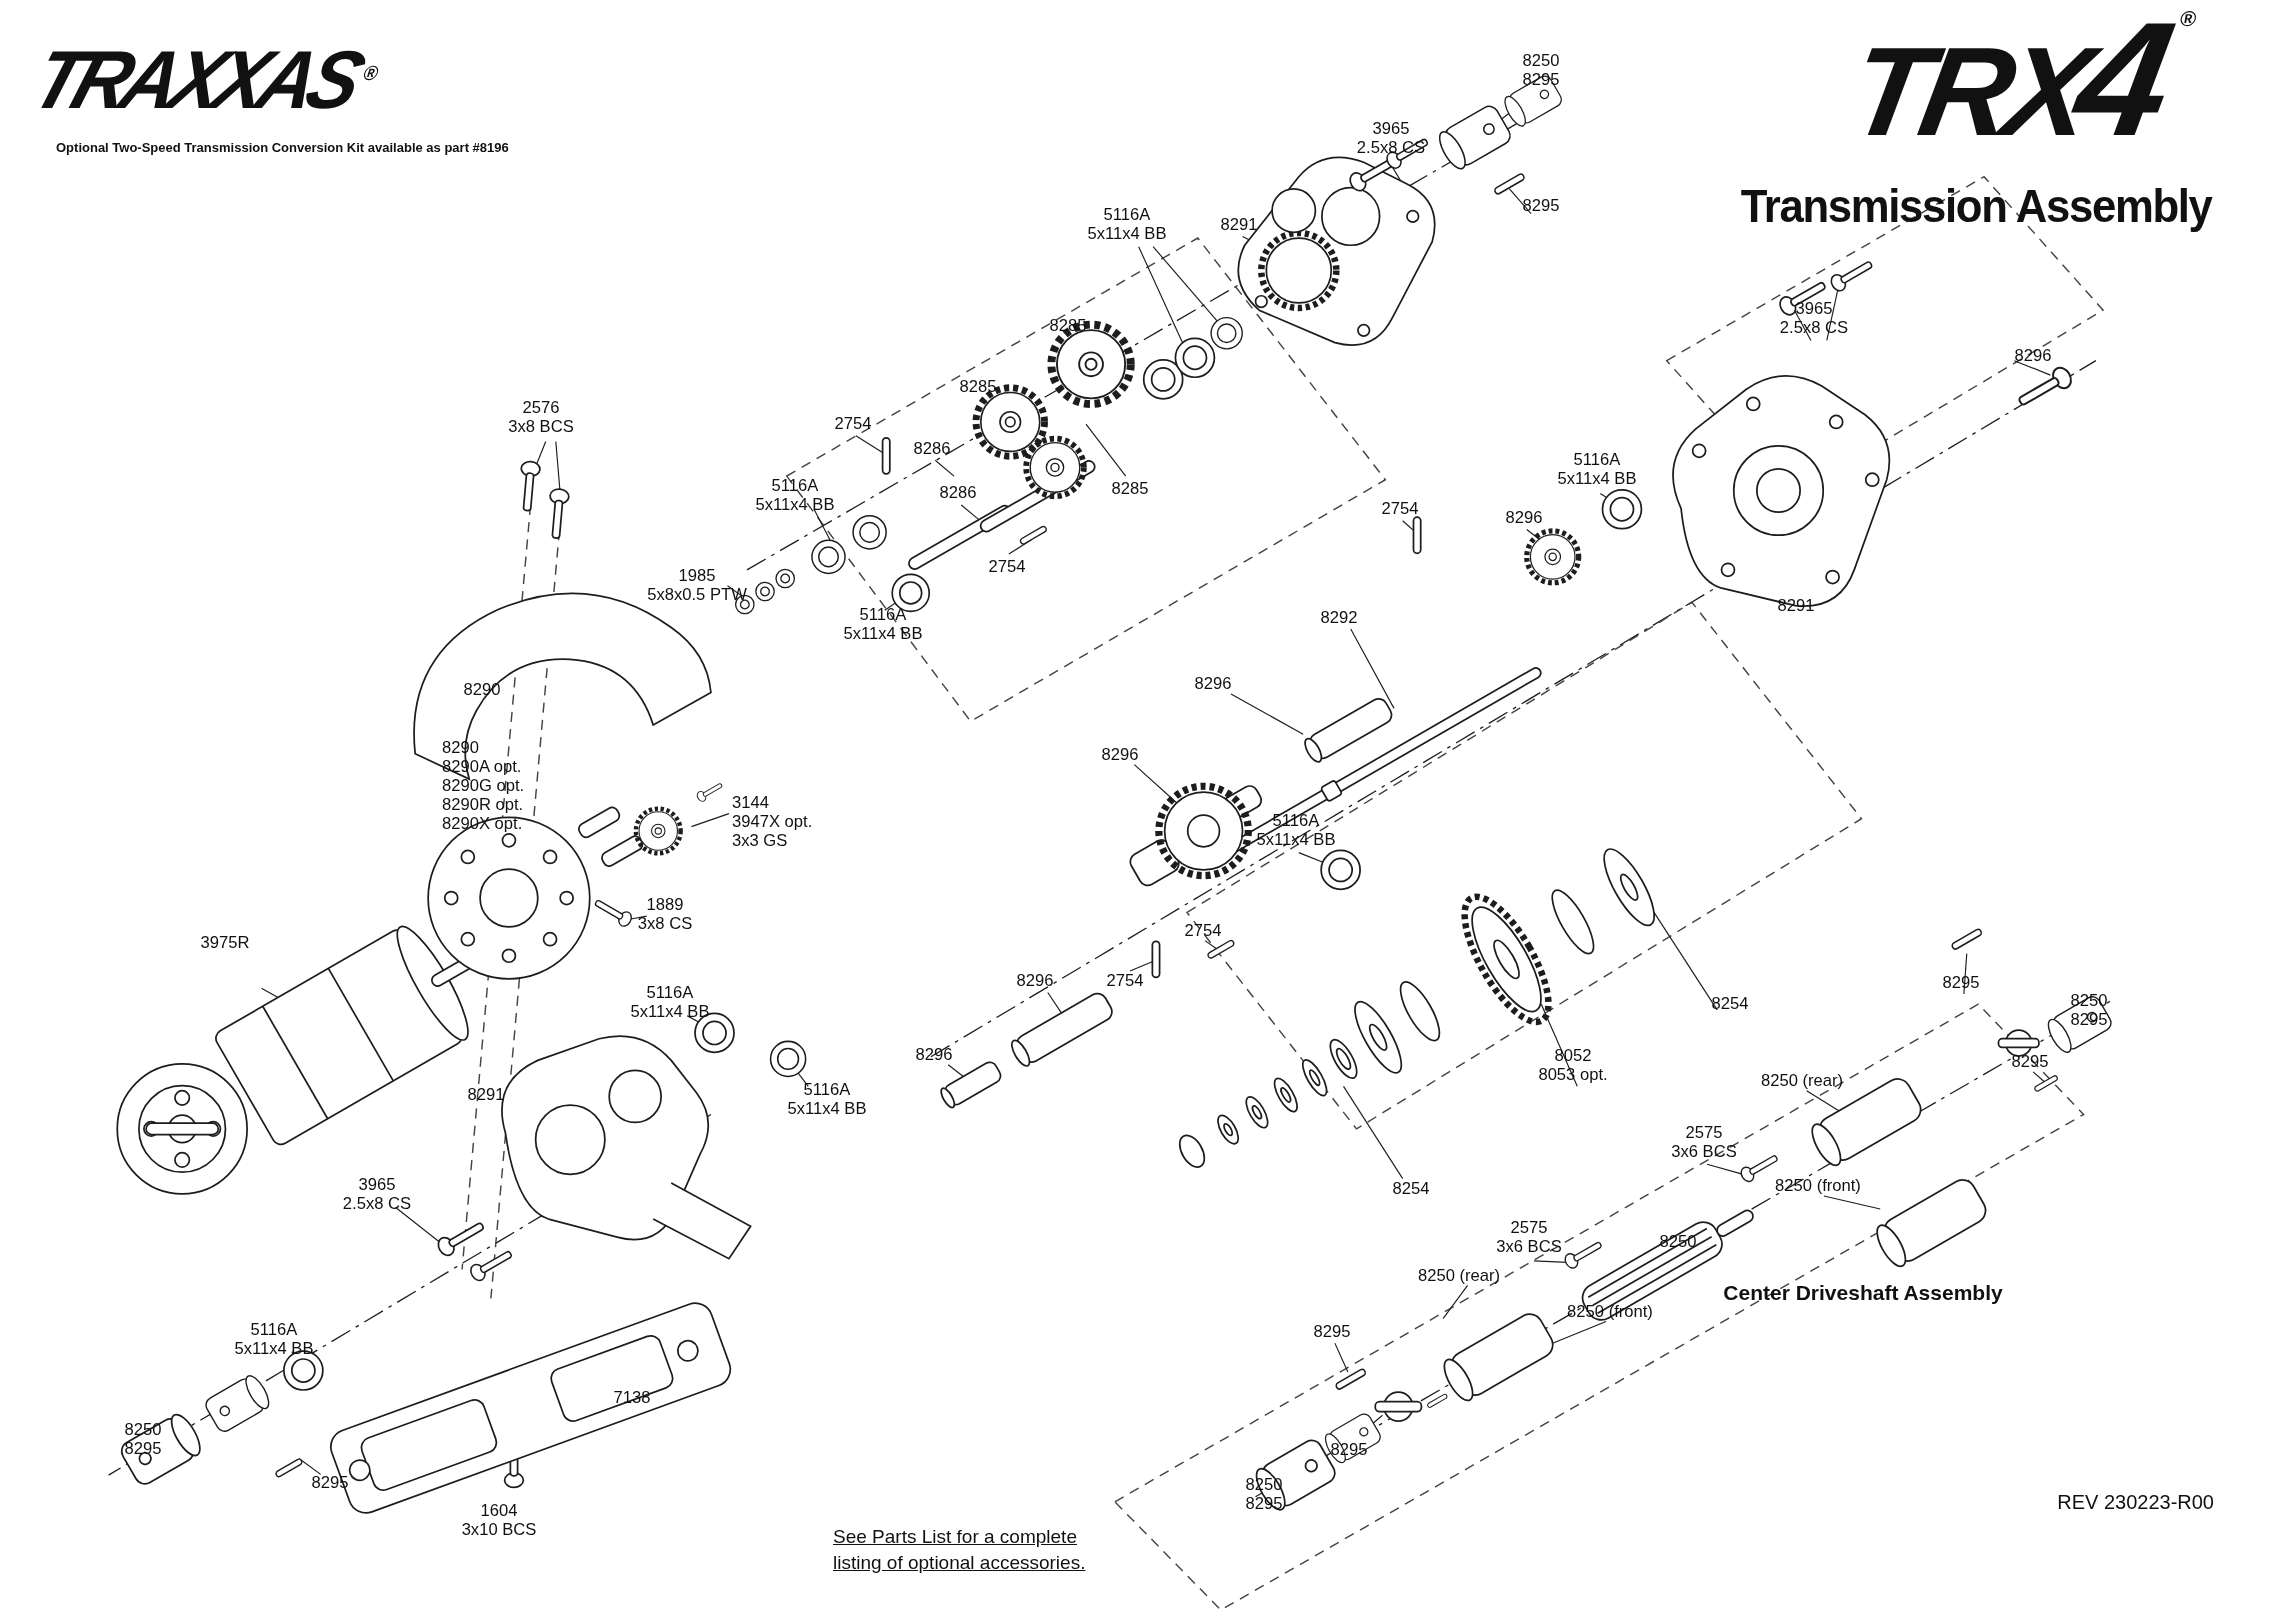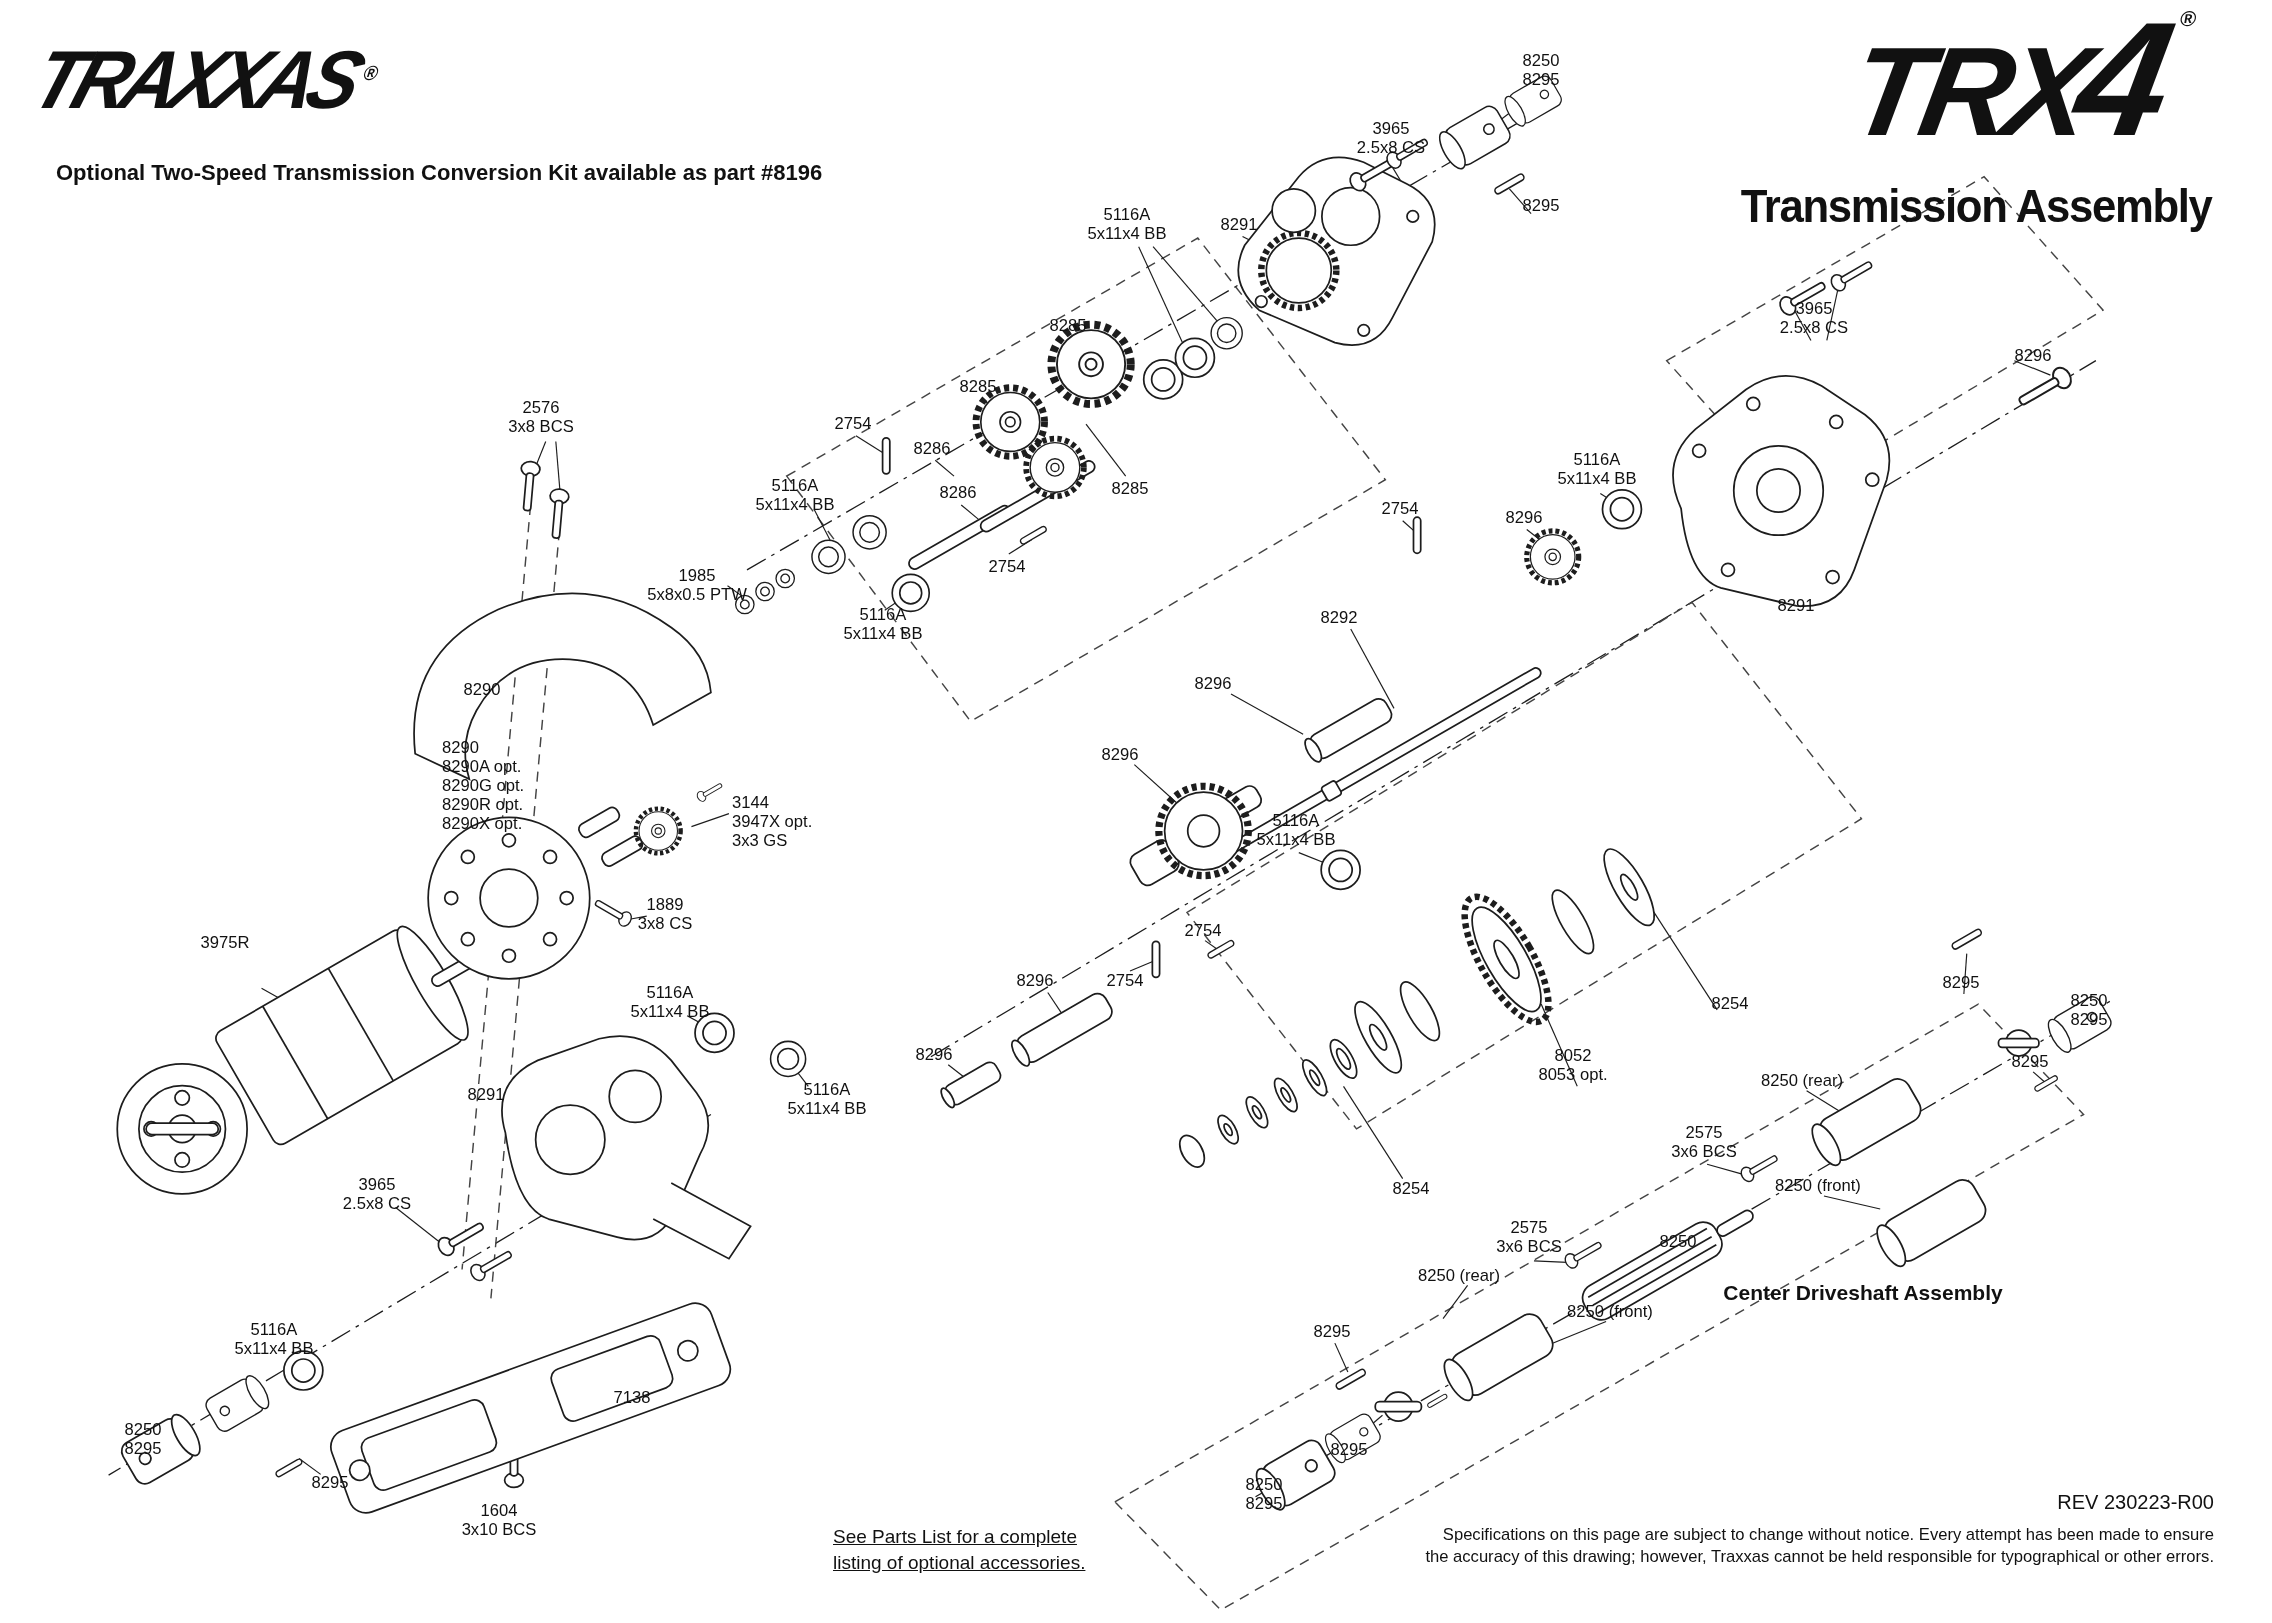--- a/index.html
+++ b/index.html
@@ -3,21 +3,21 @@
 <meta charset="utf-8">
 <style>
   * { margin:0; padding:0; box-sizing:border-box; }
   html,body { background:#ffffff; font-family:"Liberation Sans", sans-serif; color:#111; }
   #page { position:relative; width:2273px; height:1623px; background:#fff; overflow:hidden; }
 
   
   .traxxas-logo { position:absolute; left:52px; top:32px; font-weight:bold; font-style:italic;
     font-size:76px; letter-spacing:-6.5px; transform:skewX(-18deg) scaleY(1.08); transform-origin:left top; }
   .traxxas-logo .reg { font-size:19px; letter-spacing:0; vertical-align:super; margin-left:7.2px; }
-  .kit-note { position:absolute; left:56px; top:160px; font-size:22px; font-weight:bold; }
+  .kit-note { position:absolute; left:56px; top:140px; font-size:13px; font-weight:bold; }
 
   .trx4-logo { position:absolute; right:87px; top:10px; font-weight:bold; font-style:italic;
     transform:skewX(-10deg); white-space:nowrap; line-height:0.85; }
   .trx4-logo .trx { font-size:126px; letter-spacing:-7.2px; }
   .trx4-logo .four { font-size:162px; margin-left:-5.8px; }
   .trx4-logo .reg { font-size:21.6px; font-style:normal; vertical-align:top; }
   .assembly-title { position:absolute; right:61px; top:179px; font-size:46px; font-weight:bold;
     letter-spacing:-1.4px; transform:scaleX(0.95); transform-origin:right; }
 
   
@@ -504,17 +504,15 @@
       <div class="callout" style="left: 1332px; top: 1332px;">8295</div>
       <div class="callout" style="left: 1349px; top: 1450px;">8295</div>
       <div class="callout" style="left: 1264px; top: 1495px;">8250
 8295</div>
       <div class="callout bold" style="left: 1863px; top: 1293px;">Center Driveshaft Assembly</div>
     </div>
 
   <div class="parts-note">See Parts List for a complete
 listing of optional accessories.</div>
   <div class="rev">REV 230223-R00</div>
-  <div class="disclaimer">Specifications on this page are subject to change without notice.  Every attempt has been made to ensure
-the accuracy of this drawing; however, Traxxas cannot be held responsible for typographical or other errors.</div>
 
 </div>
 
 
 </body></html>

